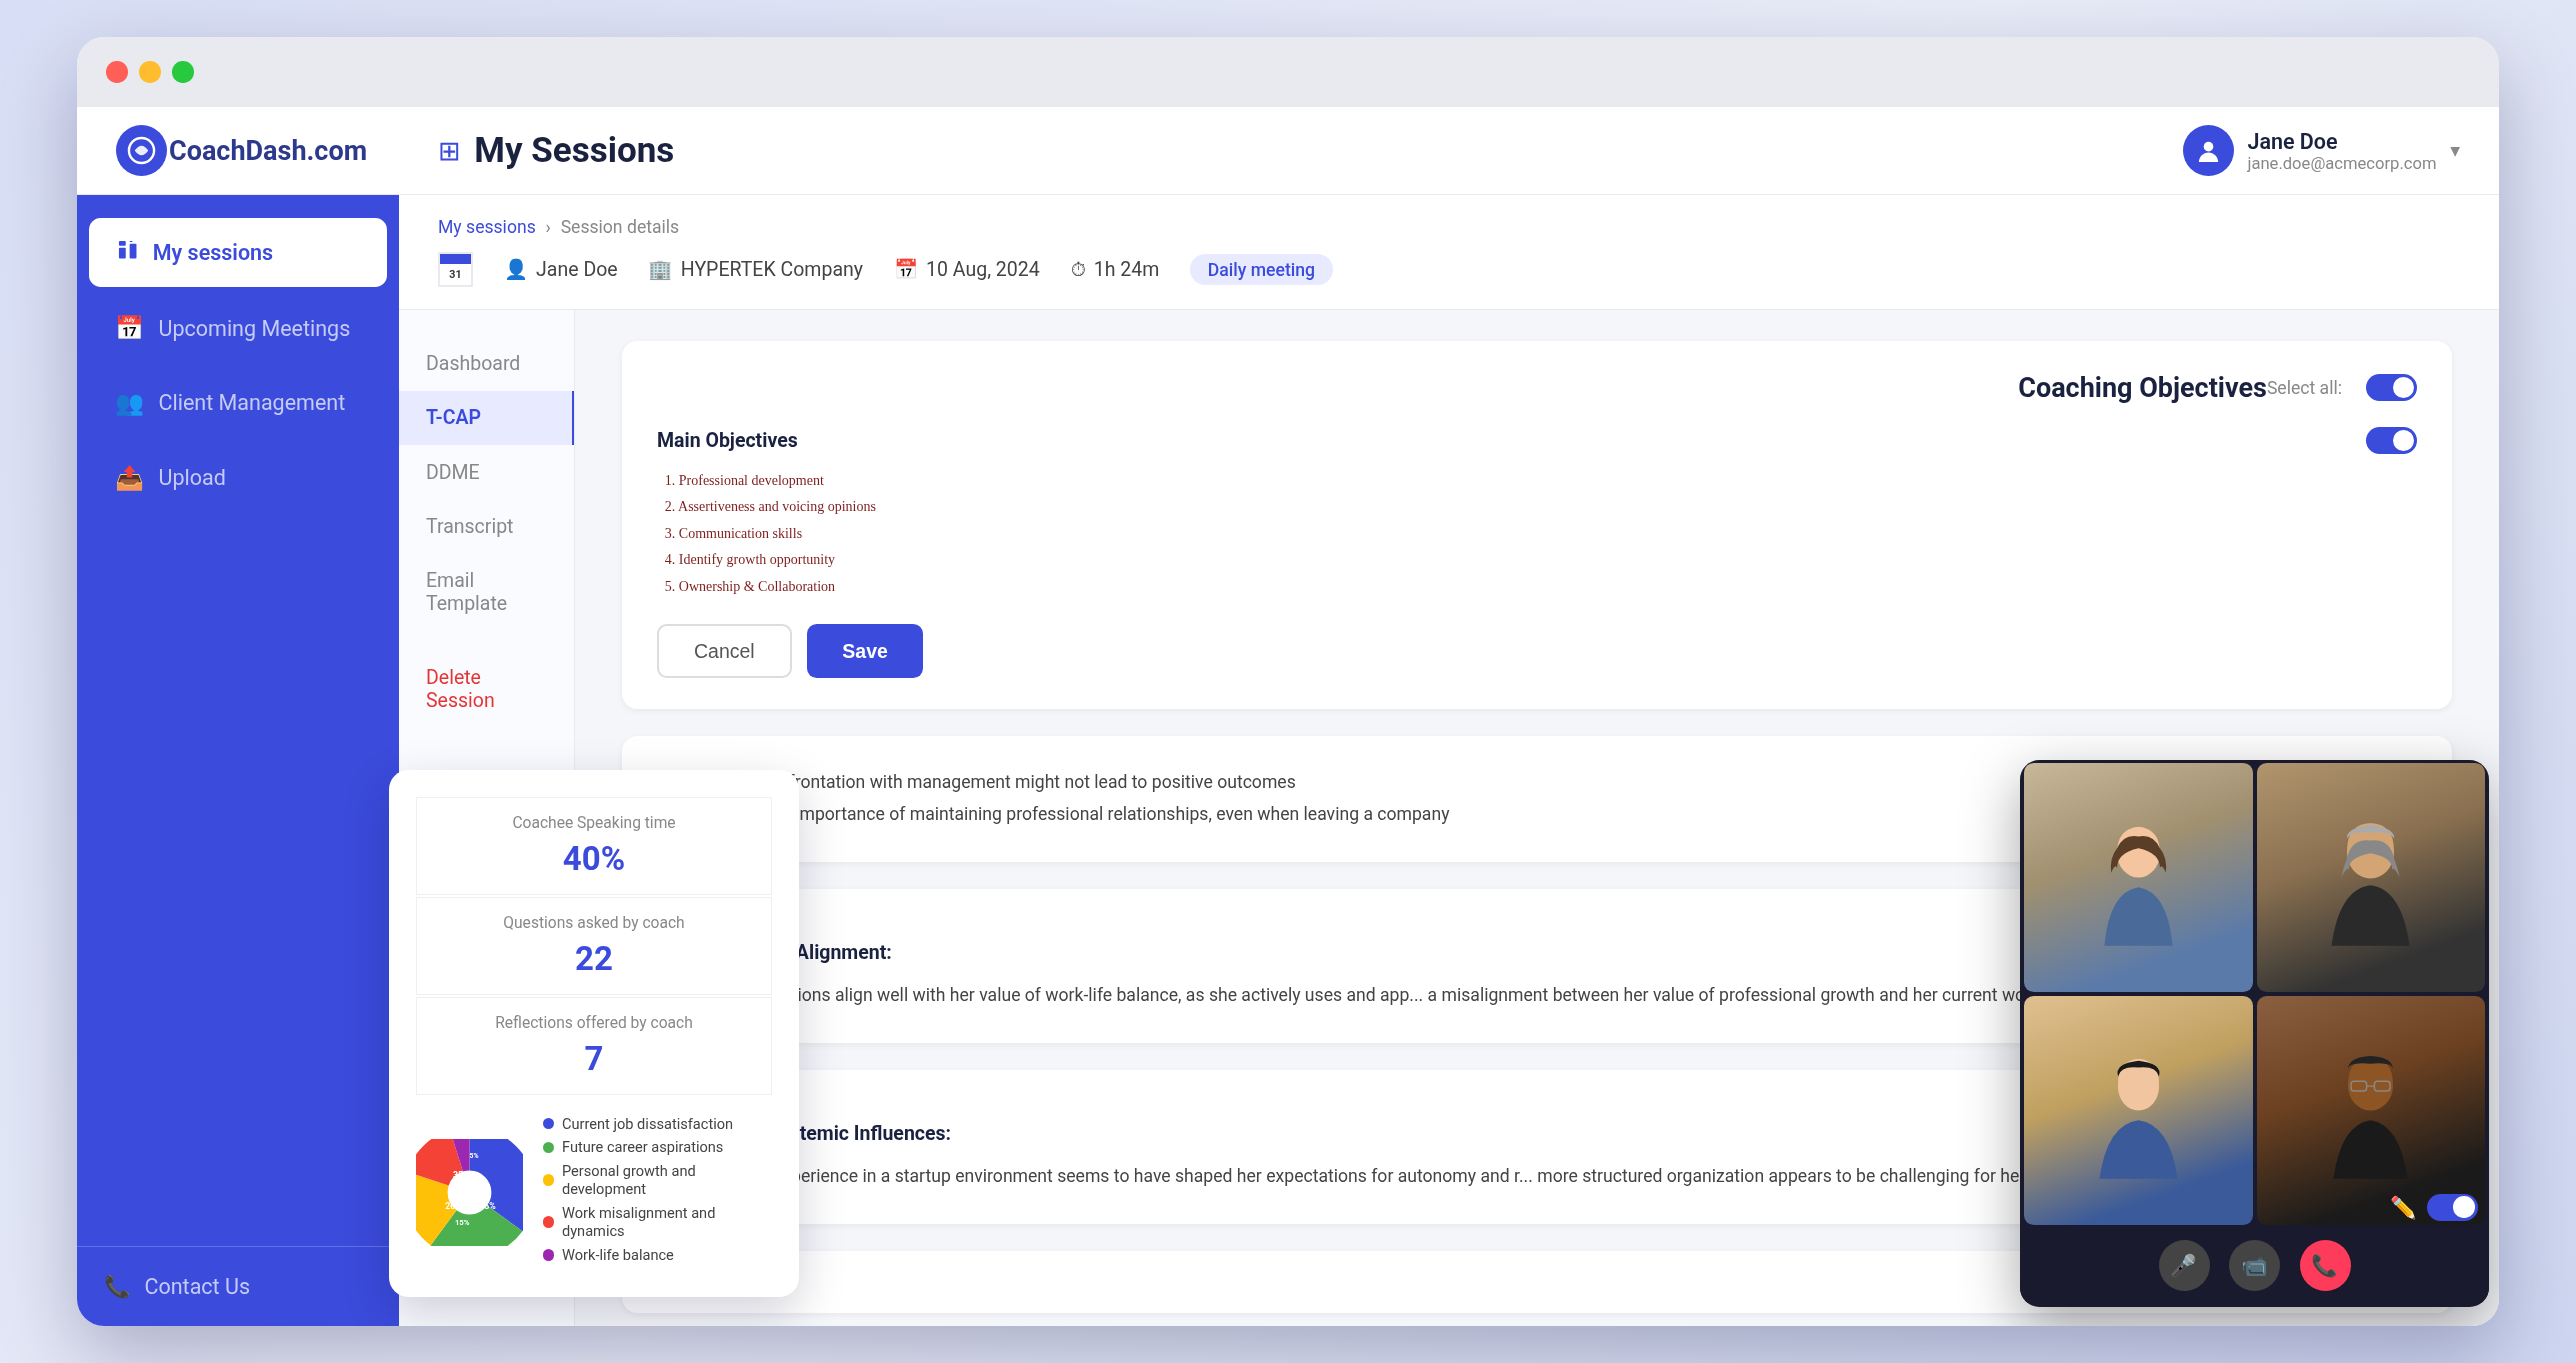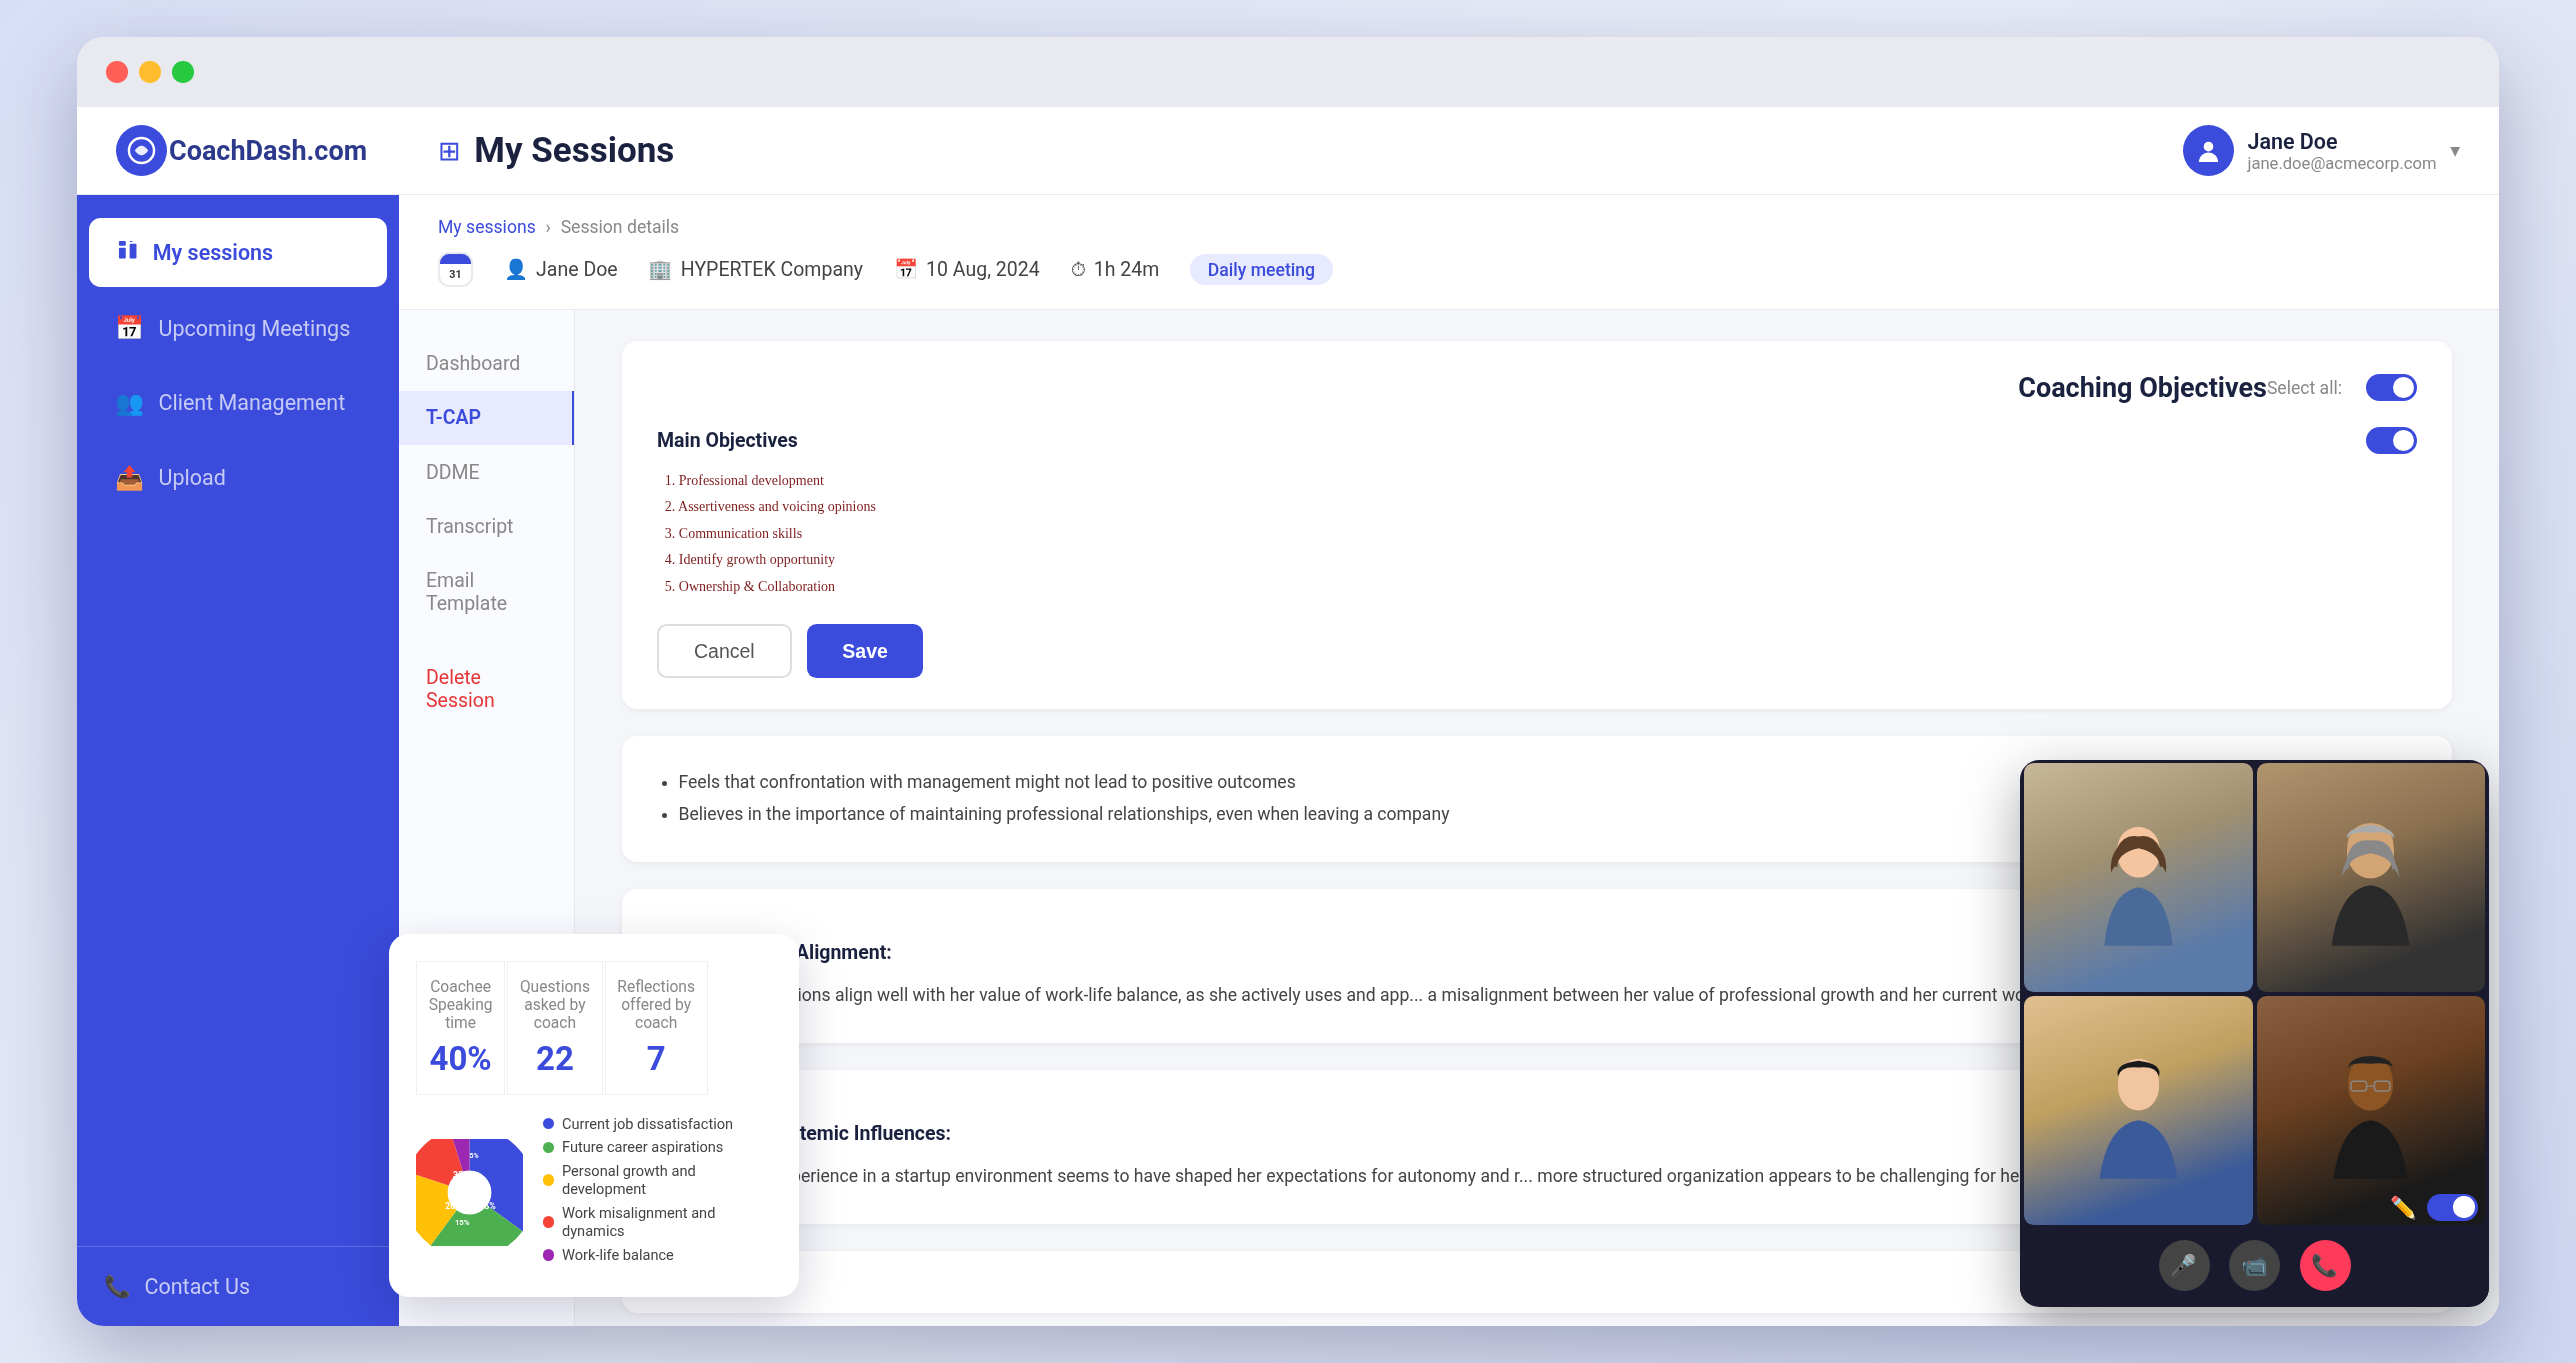--- a/index.html
+++ b/index.html
@@ -353,21 +353,21 @@
       bottom: 39px;
       width: 410px;
       background: #fff;
       border-radius: 19.5px;
       box-shadow: 0 15.6px 47px rgba(0,0,50,0.18);
       padding: 27px;
       z-index: 20;
     }
     .stats-grid {
       display: grid;
-      grid-template-columns: 1fr 1fr 1fr 1fr;
+      grid-template-columns: 1fr;
       gap: 2px;
       margin-bottom: 19.5px;
       border-radius: 14px;
     }
     .stat-cell {
       padding: 15.6px 11.7px;
       text-align: center;
       border: 1px solid #f0f0f0;
     }
     .stat-label {
@@ -452,21 +452,21 @@
       cursor: pointer;
       font-size: 21.5px;
     }
     .ctrl-btn.mic { background: #444; color: #fff; }
     .ctrl-btn.cam { background: #444; color: #fff; }
     .ctrl-btn.end { background: #ff3b5c; color: #fff; }
     
     .cal-icon {
       width: 35px; height: 35px;
       background: #fff;
-      border-radius: 11px;
+      border-radius: 0;
       border: 2px solid #e8eaef;
       display: flex;
       flex-direction: column;
       overflow: hidden;
       flex-shrink: 0;
     }
     .cal-top {
       height: 9.8px;
       background: #3b4bdb;
     }

